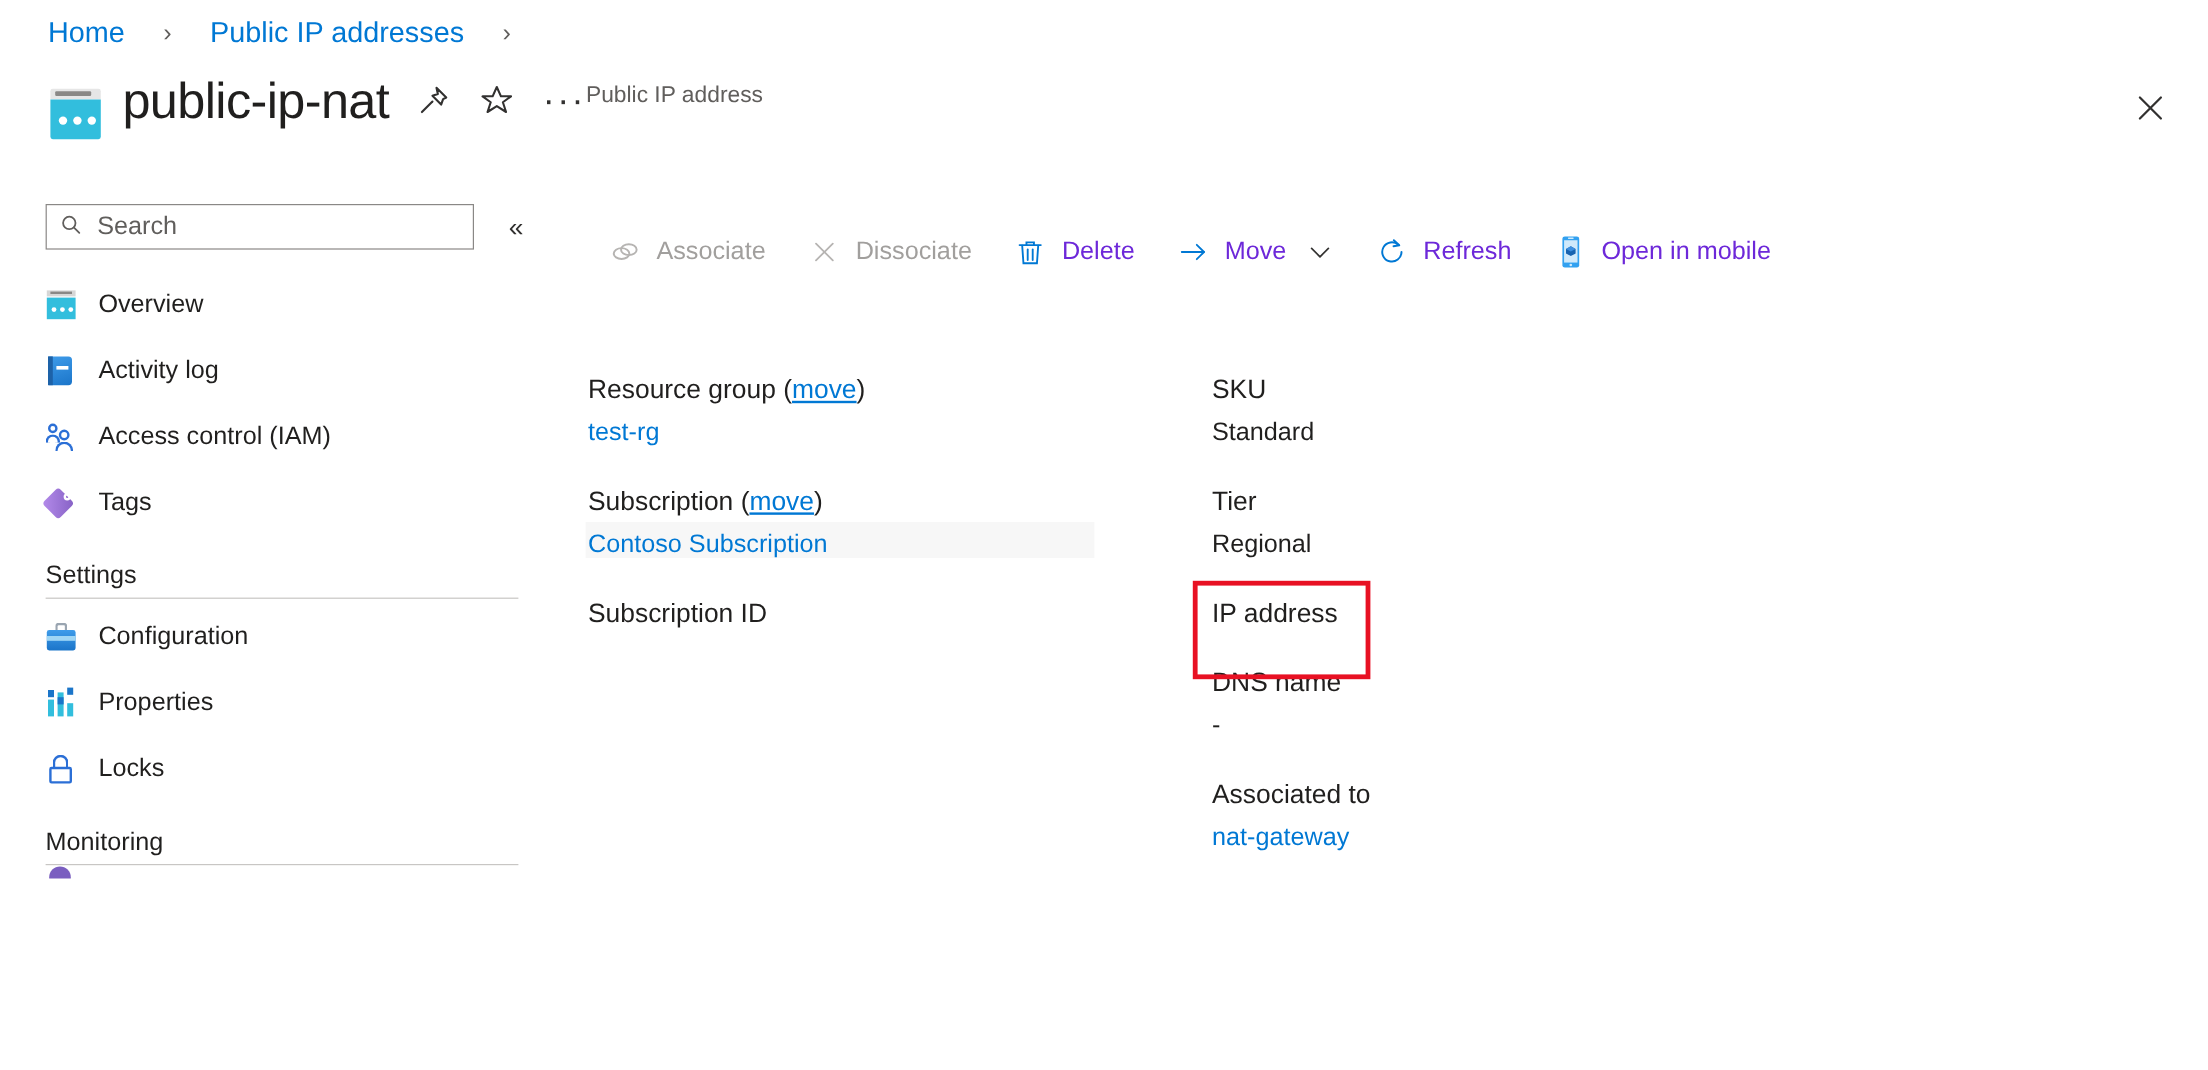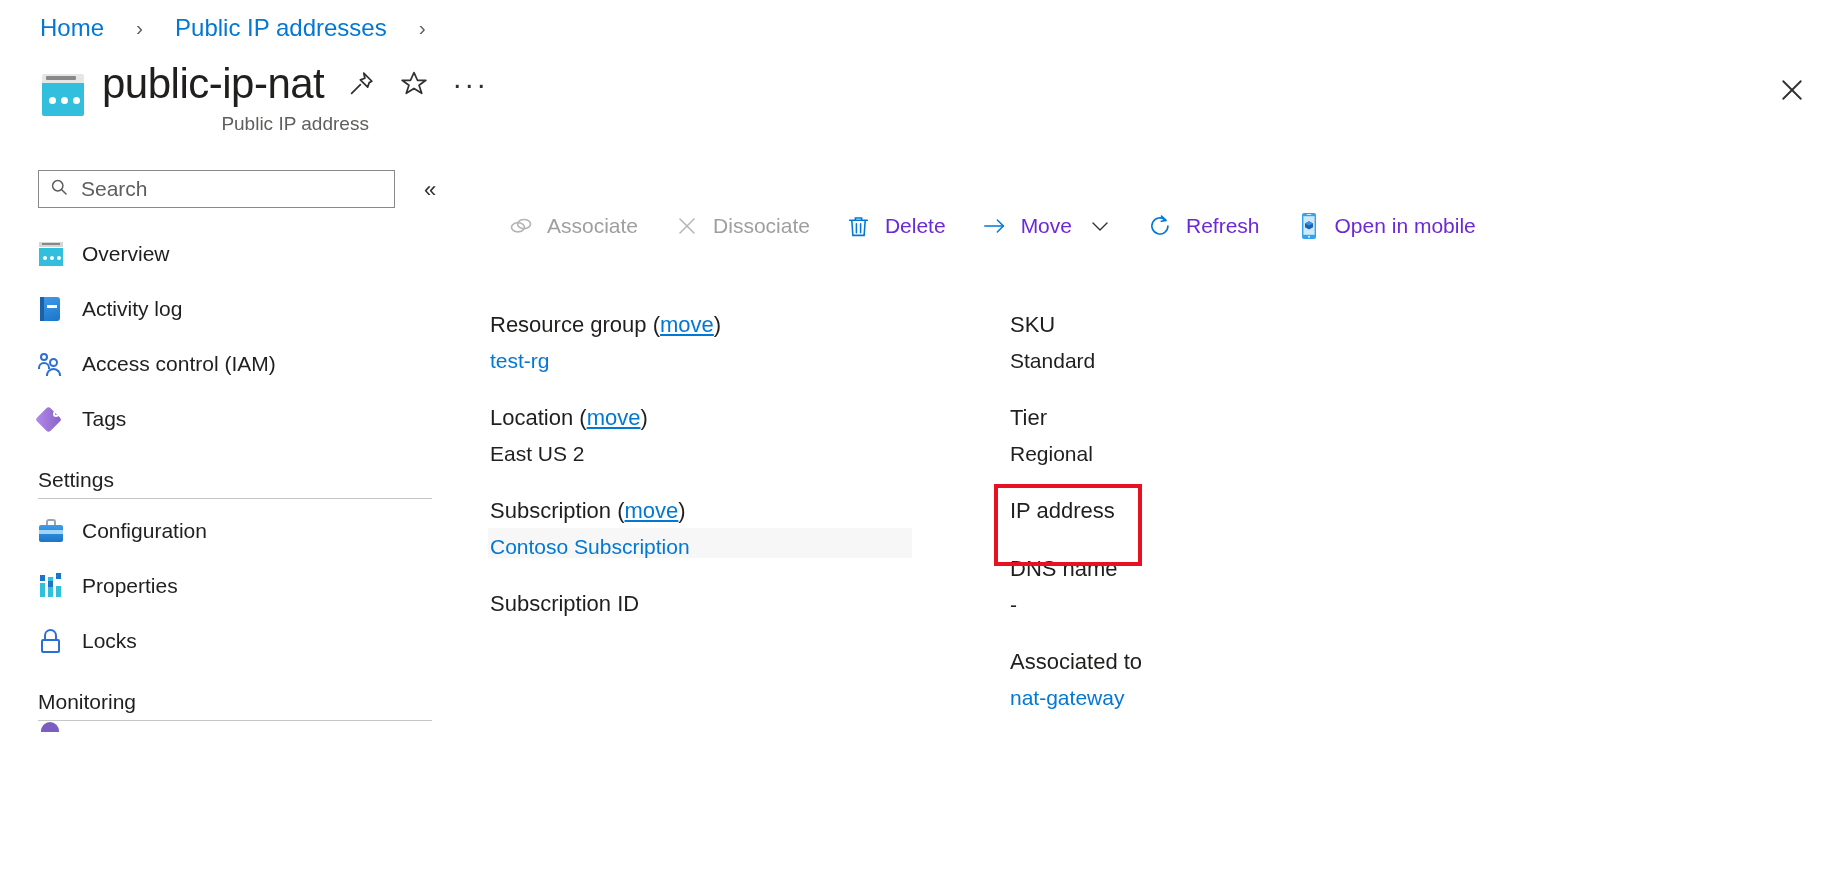--- a/index.html
+++ b/index.html
@@ -32,21 +32,21 @@
   }
   .ri-top { position:absolute; left:2px; top:2px; width:42px; height:9px;
             background:#e6e6e6; border-radius:2px 2px 0 0; }
   .ri-bar { position:absolute; left:6px; top:4px; width:30px; height:4px;
             background:#8a8886; border-radius:1px; }
   .ri-body{ position:absolute; left:2px; top:11px; width:42px; height:33px;
             background:#32bedd; border-radius:0 0 2px 2px; }
   .ri-dots{ position:absolute; left:9px; top:25px; display:flex; gap:5px; }
   .ri-dots i { width:7px; height:7px; border-radius:50%; background:#ffffff; display:block; }
 
-  #title-text-wrap { display:flex; flex-direction:column;text-align:center; }
+  #title-text-wrap { display:flex; flex-direction:row; }
   #title-line { display:flex; align-items:center; gap:22px; }
   #page-title { font-size: 42px; font-weight: 400; line-height: 1.05; letter-spacing: -0.5px; }
   .title-action { cursor:pointer; color:#323130; display:flex; align-items:center; justify-content:center; }
   #subtitle { font-size: 19px; color:#605e5c; margin-top: 7px; }
 
   #close-button {
     position:absolute; right: 28px; top: 70px;
     width:40px; height:40px; display:flex; align-items:center; justify-content:center;
     cursor:pointer;
   }
@@ -130,21 +130,21 @@
   .ic-locks .l-body   { position:absolute; left:3px; top:11px; width:19px; height:14px;
                         border:2px solid #2b6fd6; border-radius:2px; }
 
   .ic-partial .pp { position:absolute; left:3px; top:0px; width:18px; height:10px;
                     background:#7a5ec0; border-radius:9px 9px 0 0; }
 
   
   #main { position:absolute; left:470px; top:160px; right:0; bottom:0; }
 
   #command-bar {
-    position:absolute; left:20px; top:38px; right:0; height:56px;
+    position:absolute; left:20px; top:22px; right:0; height:56px;
     display:flex; align-items:center; gap:0px;
   }
   .cmd {
     display:flex; align-items:center; gap:13px;
     padding:0 18px; height:46px; cursor:pointer; white-space:nowrap;
     font-size:21px; color:#6d28d9;
   }
   .cmd.disabled { color:#a19f9d; cursor:default; }
   .cmd-icon { width:26px; height:26px; flex:none; position:relative;
               display:flex; align-items:center; justify-content:center; }
@@ -420,27 +420,20 @@
     <div class="ess-col left">
 
       <div class="ess-row">
         <div class="ess-label">
           <span>Resource group</span>
           <span>(</span><span class="move-link">move</span><span>)</span>
         </div>
         <div class="ess-value link">test-rg</div>
       </div>
 
-      <div class="ess-row">
-        <div class="ess-label">
-          <span>Location</span>
-          <span>(</span><span class="move-link">move</span><span>)</span>
-        </div>
-        <div class="ess-value">East US 2</div>
-      </div>
 
       <div class="ess-row">
         <div class="ess-label">
           <span>Subscription</span>
           <span>(</span><span class="move-link">move</span><span>)</span>
         </div>
         <div class="redacted-band"></div>
         <div class="ess-value link">Contoso Subscription</div>
       </div>
 

